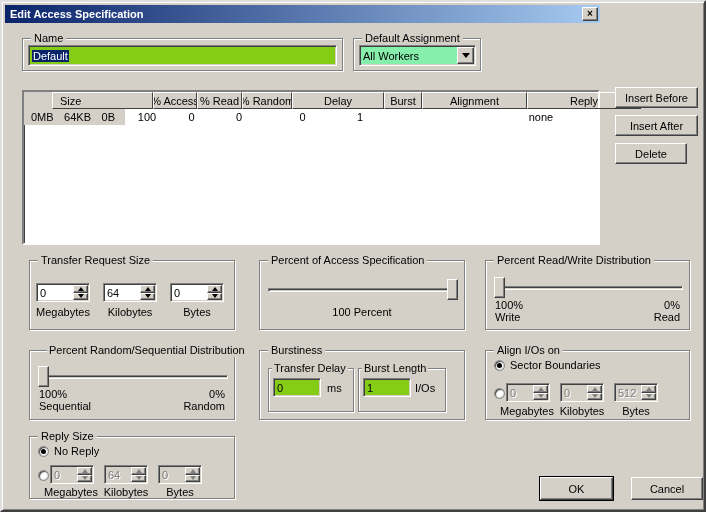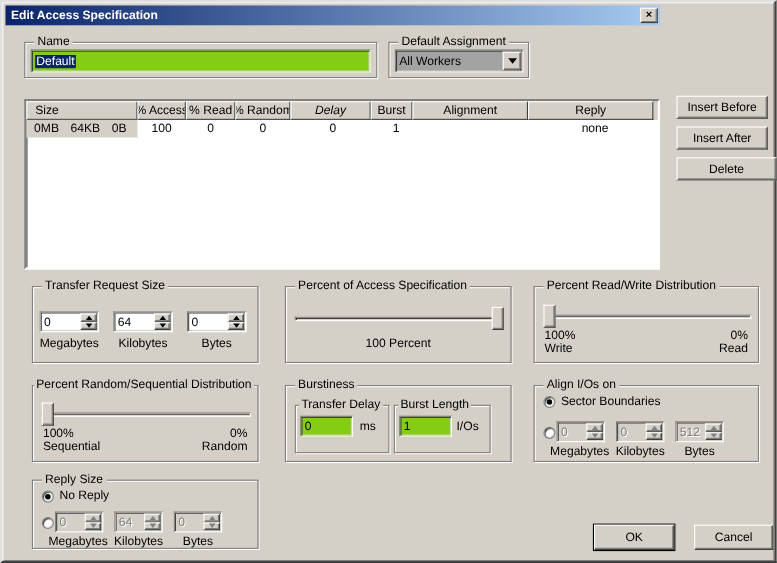--- a/index.html
+++ b/index.html
@@ -23,21 +23,21 @@
   
   .sunken{background:#84cc16;box-sizing:border-box;border:1px solid;border-color:#808080 #fff #fff #808080;
     box-shadow:inset 1px 1px 0 #404040, inset -1px -1px 0 #d4d0c8;}
   .field-text{display:flex;align-items:center;padding-left:3px;position:absolute;}
   .sel{background:#0a246a;color:#fff;padding:0 1px;}
   
   .btn3d{background:#d4d0c8;box-sizing:border-box;border:1px solid;border-color:#fff #404040 #404040 #fff;
     box-shadow:inset -1px -1px 0 #808080;display:flex;align-items:center;justify-content:center;position:absolute;}
   .btn3d.default{box-shadow:inset -1px -1px 0 #808080, 0 0 0 1px #000;}
   
-  .combo{position:absolute;display:flex;background:#a3a3a3;box-sizing:border-box;border:1px solid;
+  .combo{position:absolute;display:flex;background:#86efac;box-sizing:border-box;border:1px solid;
     border-color:#808080 #fff #fff #808080;box-shadow:inset 1px 1px 0 #404040, inset -1px -1px 0 #d4d0c8;}
   .combo .cval{flex:1;display:flex;align-items:center;padding-left:3px;}
   .combo .cbtn{position:relative;width:17px;margin:1px;background:#d4d0c8;box-sizing:border-box;
     border:1px solid;border-color:#fff #404040 #404040 #fff;box-shadow:inset -1px -1px 0 #808080;
     display:flex;align-items:center;justify-content:center;}
   
   .lv{position:absolute;left:20px;top:88px;width:578px;height:155px;background:#fff;box-sizing:border-box;
     border:2px solid;border-color:#808080 #fff #fff #808080;box-shadow:inset 1px 1px 0 #404040;}
   .lv-head{display:flex;height:17px;background:#d4d0c8;}
   .hcell{box-sizing:border-box;border-top:1px solid #fff;border-left:1px solid #fff;
@@ -99,25 +99,25 @@
     <div class="combo" style="left:5px;top:6px;width:117px;height:21px;">
       <div class="cval">All Workers</div>
       <div class="cbtn">
           <i class="ad big"></i>
         </div>
     </div>
   </div>
 
   <div class="lv">
     <div class="lv-head">
-      <div class="hcell" style="width:101px;justify-content:flex-start;padding-left:7px;">Size</div>
+      <div class="hcell" style="width:101px;justify-content:flex-start;padding-left:7px;margin-left:28px;">Size</div>
       <div class="hcell" style="width:44px;">% Access</div>
       <div class="hcell" style="width:45px;">% Read</div>
       <div class="hcell" style="width:50px;">% Random</div>
-      <div class="hcell" style="width:73px;font-style:italic;">Delay</div>
+      <div class="hcell" style="width:92px;">Delay</div>
       <div class="hcell" style="width:38px;">Burst</div>
       <div class="hcell" style="width:105px;">Alignment</div>
       <div class="hcell" style="width:114px;">Reply</div>
     </div>
     <div class="lv-row">
       <div class="size-cell" style="width:101px;">
         <span>0MB</span>
         <span>64KB</span>
         <span>0B</span>
       </div>
@@ -130,21 +130,21 @@
       <div class="rcell" style="width:114px;">none</div>
     </div>
   </div>
 
   <div class="btn3d" style="left:613px;top:85px;width:83px;height:21px;">
     <span>Insert Before</span>
   </div>
   <div class="btn3d" style="left:613px;top:113px;width:83px;height:21px;">
     <span>Insert After</span>
   </div>
-  <div class="btn3d" style="left:613px;top:141px;width:91px;height:21px;">
+  <div class="btn3d" style="left:613px;top:141px;width:72px;height:21px;">
     <span>Delete</span>
   </div>
 
   <div class="group" style="left:27px;top:258px;width:206px;height:70px;">
     <span class="glabel">Transfer Request Size</span>
     <div class="spin" style="left:6px;top:22px;width:54px;height:19px;">
       <div class="val">0</div>
       <div class="btns">
         <div class="sb">
             <i class="au"></i>
@@ -192,21 +192,21 @@
     <span class="glabel">Percent Read/Write Distribution</span>
     <div class="track" style="left:8px;top:25px;width:189px;"></div>
     <div class="thumb" style="left:8px;top:16px;"></div>
     <span class="lbl" style="left:9px;top:38px;">100%</span>
     <span class="lbl" style="left:9px;top:50px;">Write</span>
     <span class="lbl rt" style="right:9px;top:38px;">0%</span>
     <span class="lbl rt" style="right:9px;top:50px;">Read</span>
   </div>
 
   <div class="group" style="left:27px;top:348px;width:206px;height:70px;">
-    <span class="glabel" style="left:1px;padding:0 2px;text-align:center;">Percent Random/Sequential Distribution</span>
+    <span class="glabel" style="left:17px;padding:0 2px;text-align:center;">Percent Random/Sequential Distribution</span>
     <div class="track" style="left:8px;top:24px;width:190px;"></div>
     <div class="thumb" style="left:8px;top:15px;"></div>
     <span class="lbl" style="left:9px;top:37px;">100%</span>
     <span class="lbl" style="left:9px;top:49px;">Sequential</span>
     <span class="lbl rt" style="right:9px;top:37px;">0%</span>
     <span class="lbl rt" style="right:9px;top:49px;">Random</span>
   </div>
 
   <div class="group" style="left:257px;top:348px;width:206px;height:70px;">
     <span class="glabel">Burstiness</span>

